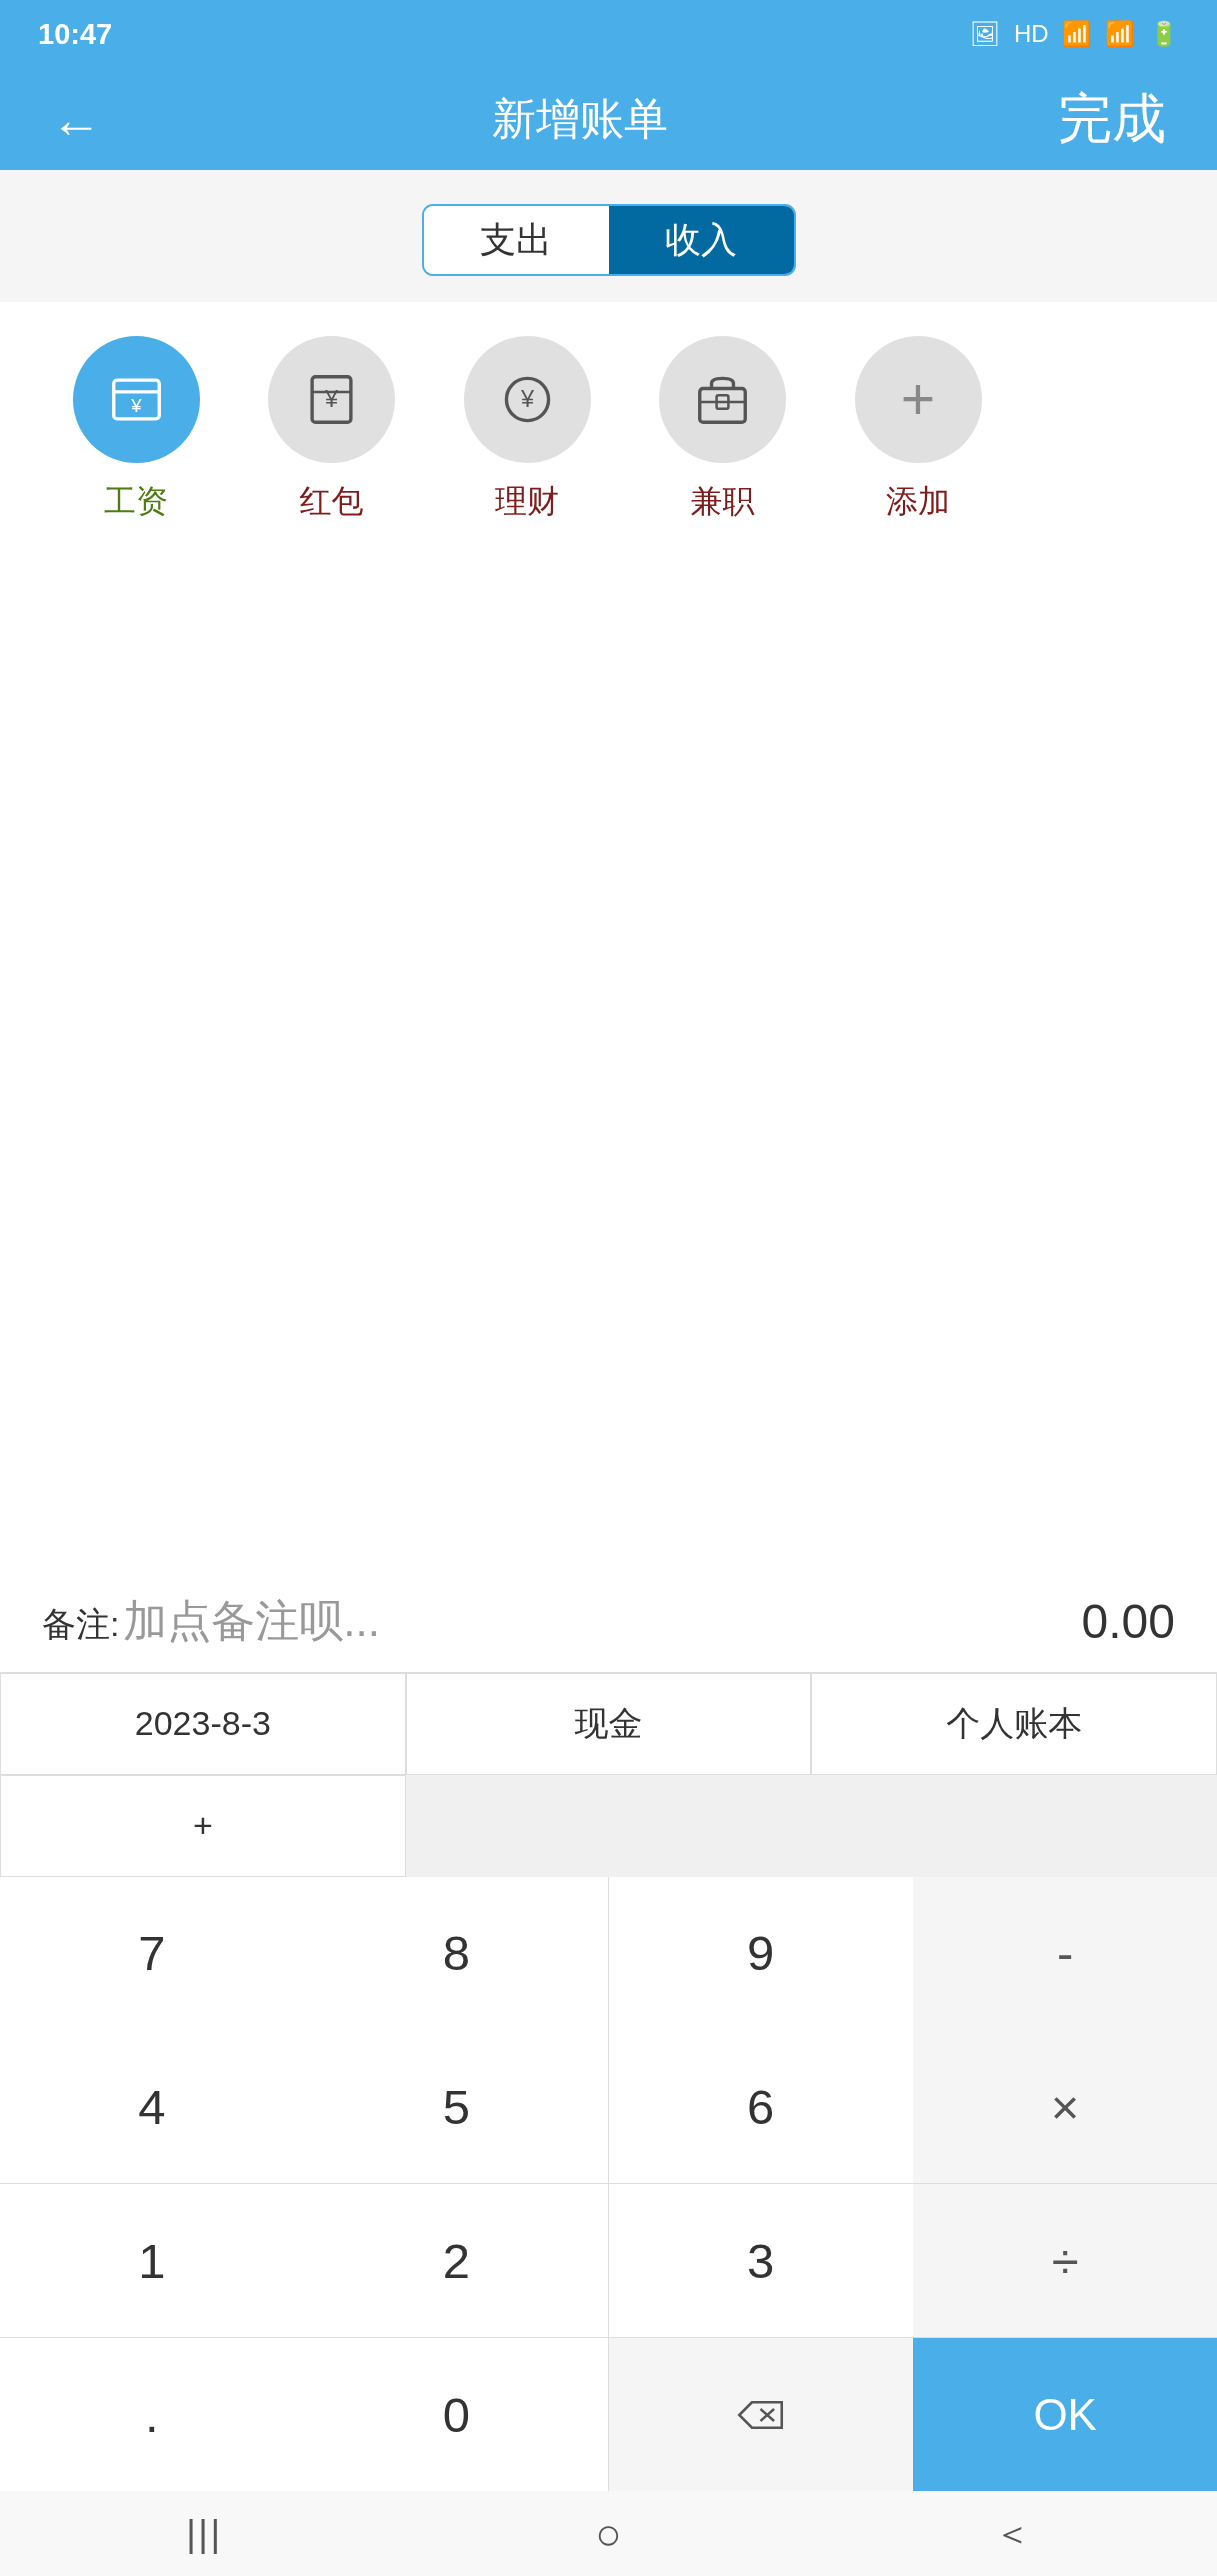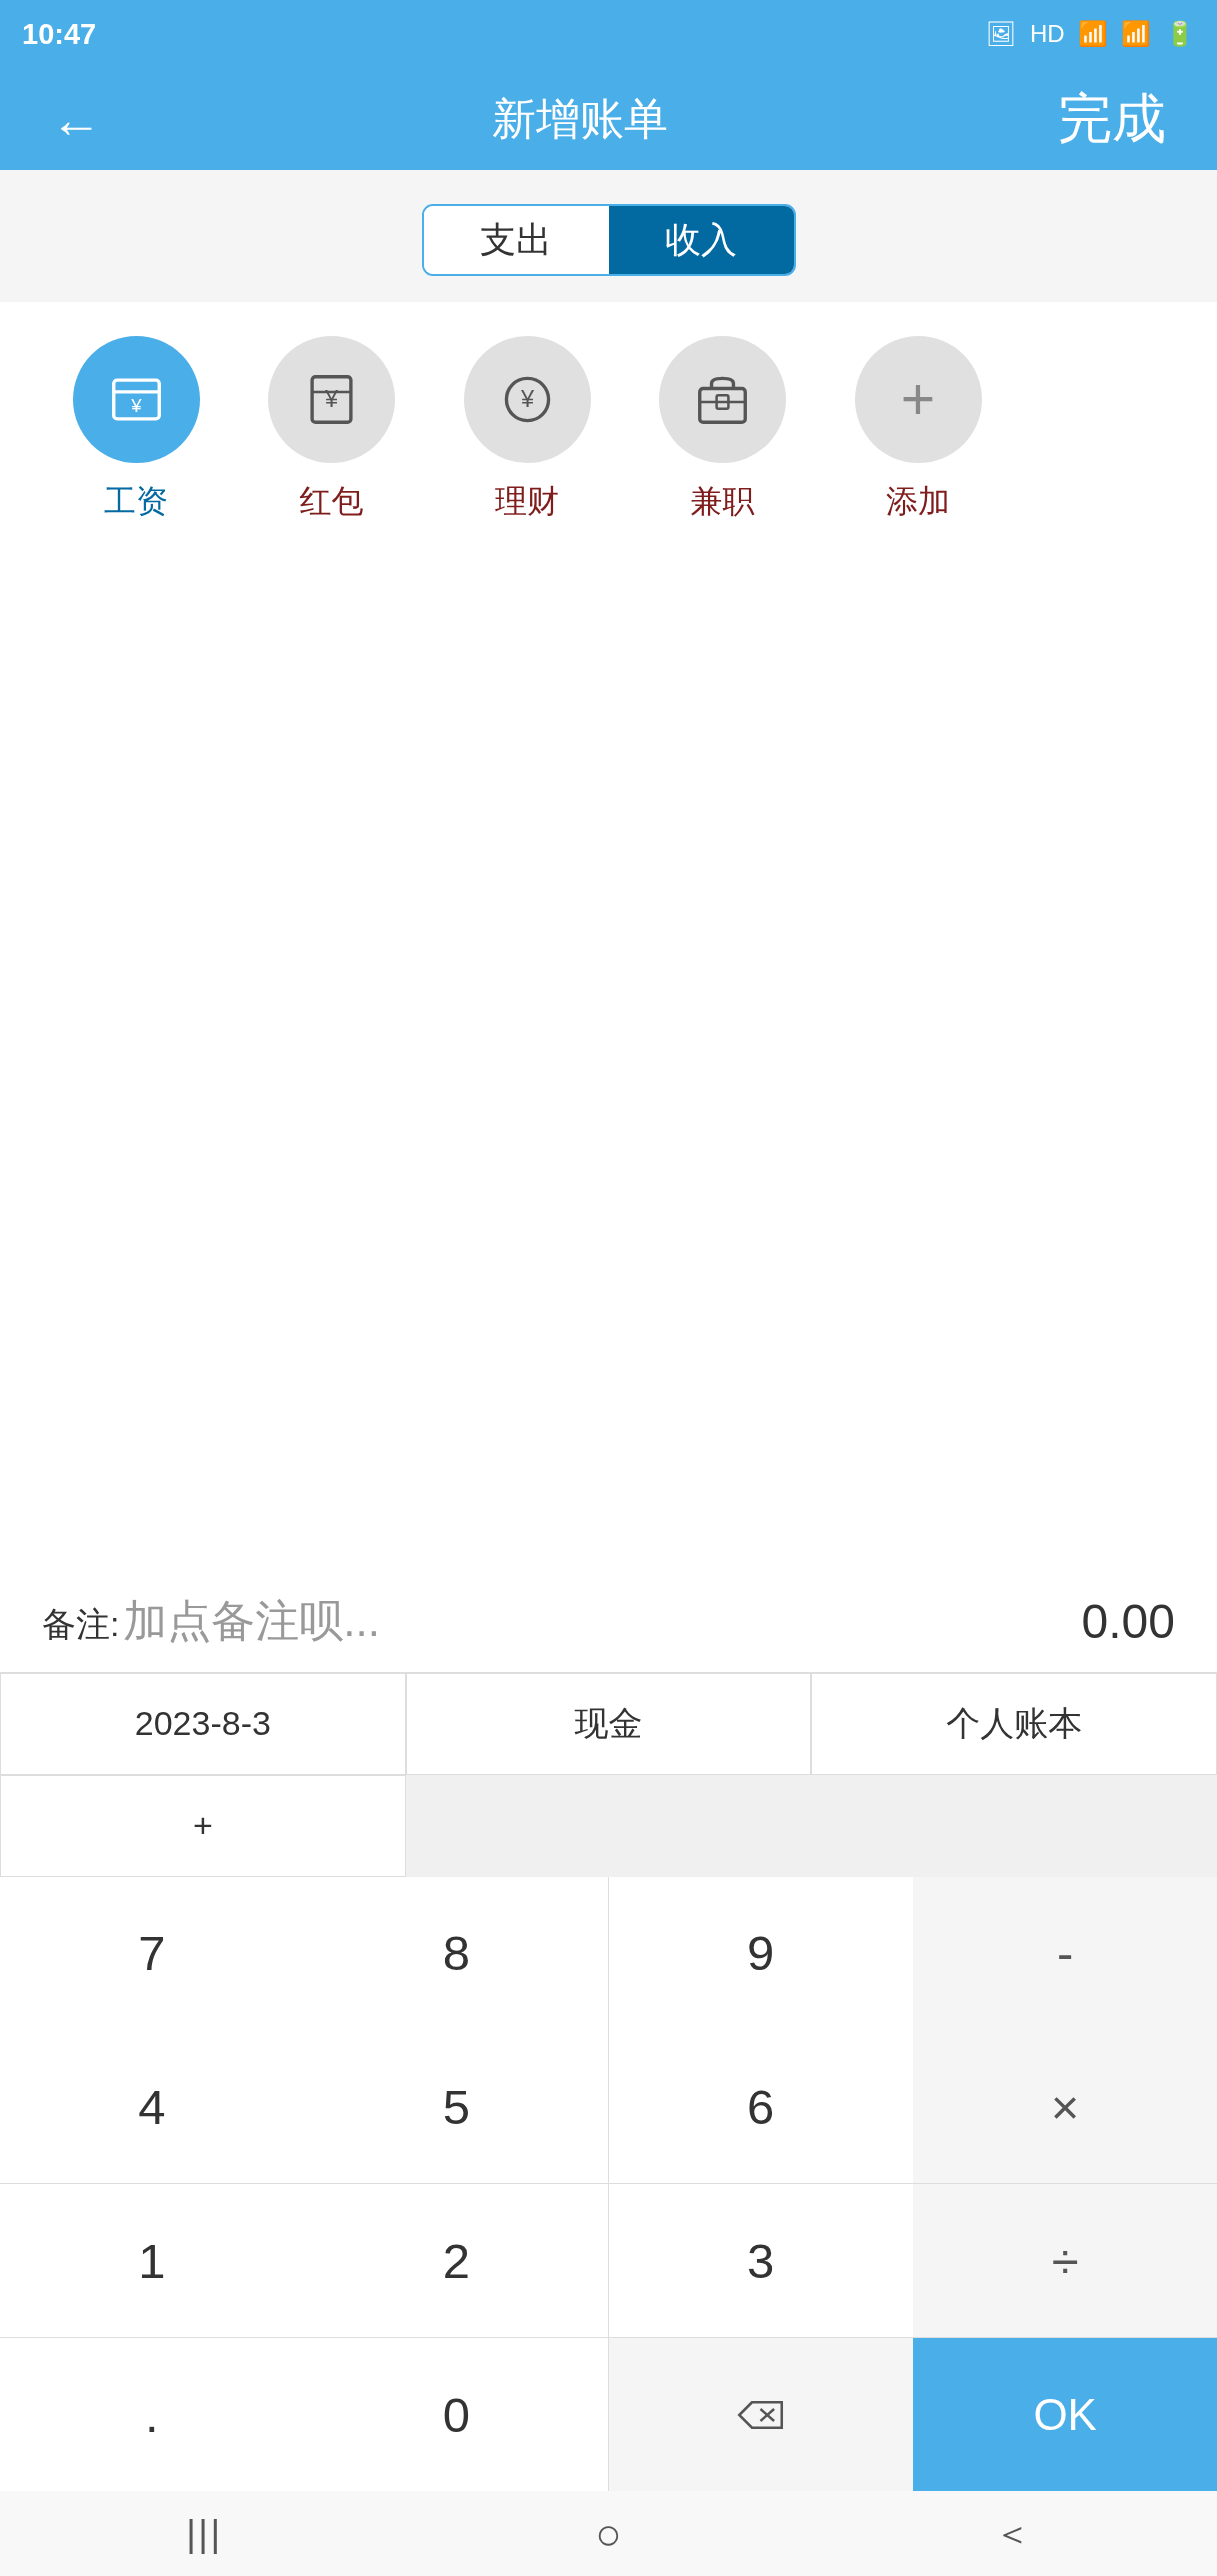--- a/index.html
+++ b/index.html
@@ -13,21 +13,21 @@
       position: relative;
     }
 
     
     .status-bar {
       background: #4AAEE8;
       height: 68px;
       display: flex;
       align-items: center;
       justify-content: space-between;
-      padding: 0 22px;
+      padding: 0 38px;
       color: white;
       font-size: 27px;
       font-weight: 500;
     }
     .status-time { font-size: 29px; font-weight: bold; }
     .status-icons { display: flex; align-items: center; gap: 13.6px; font-size: 24px; }
 
     
     .top-nav {
       background: #4AAEE8;
@@ -118,21 +118,21 @@
     }
     .cat-icon.inactive {
       background: #e0e0e0;
       color: #555;
     }
     .cat-label {
       font-size: 32px;
       color: #7f1d1d;
     }
     .cat-label.active {
-      color: #0369a1;
+      color: #4d7c0f;
     }
     .cat-icon-add {
       width: 127px;
       height: 127px;
       border-radius: 50%;
       background: #e0e0e0;
       display: flex;
       align-items: center;
       justify-content: center;
       font-size: 59px;

